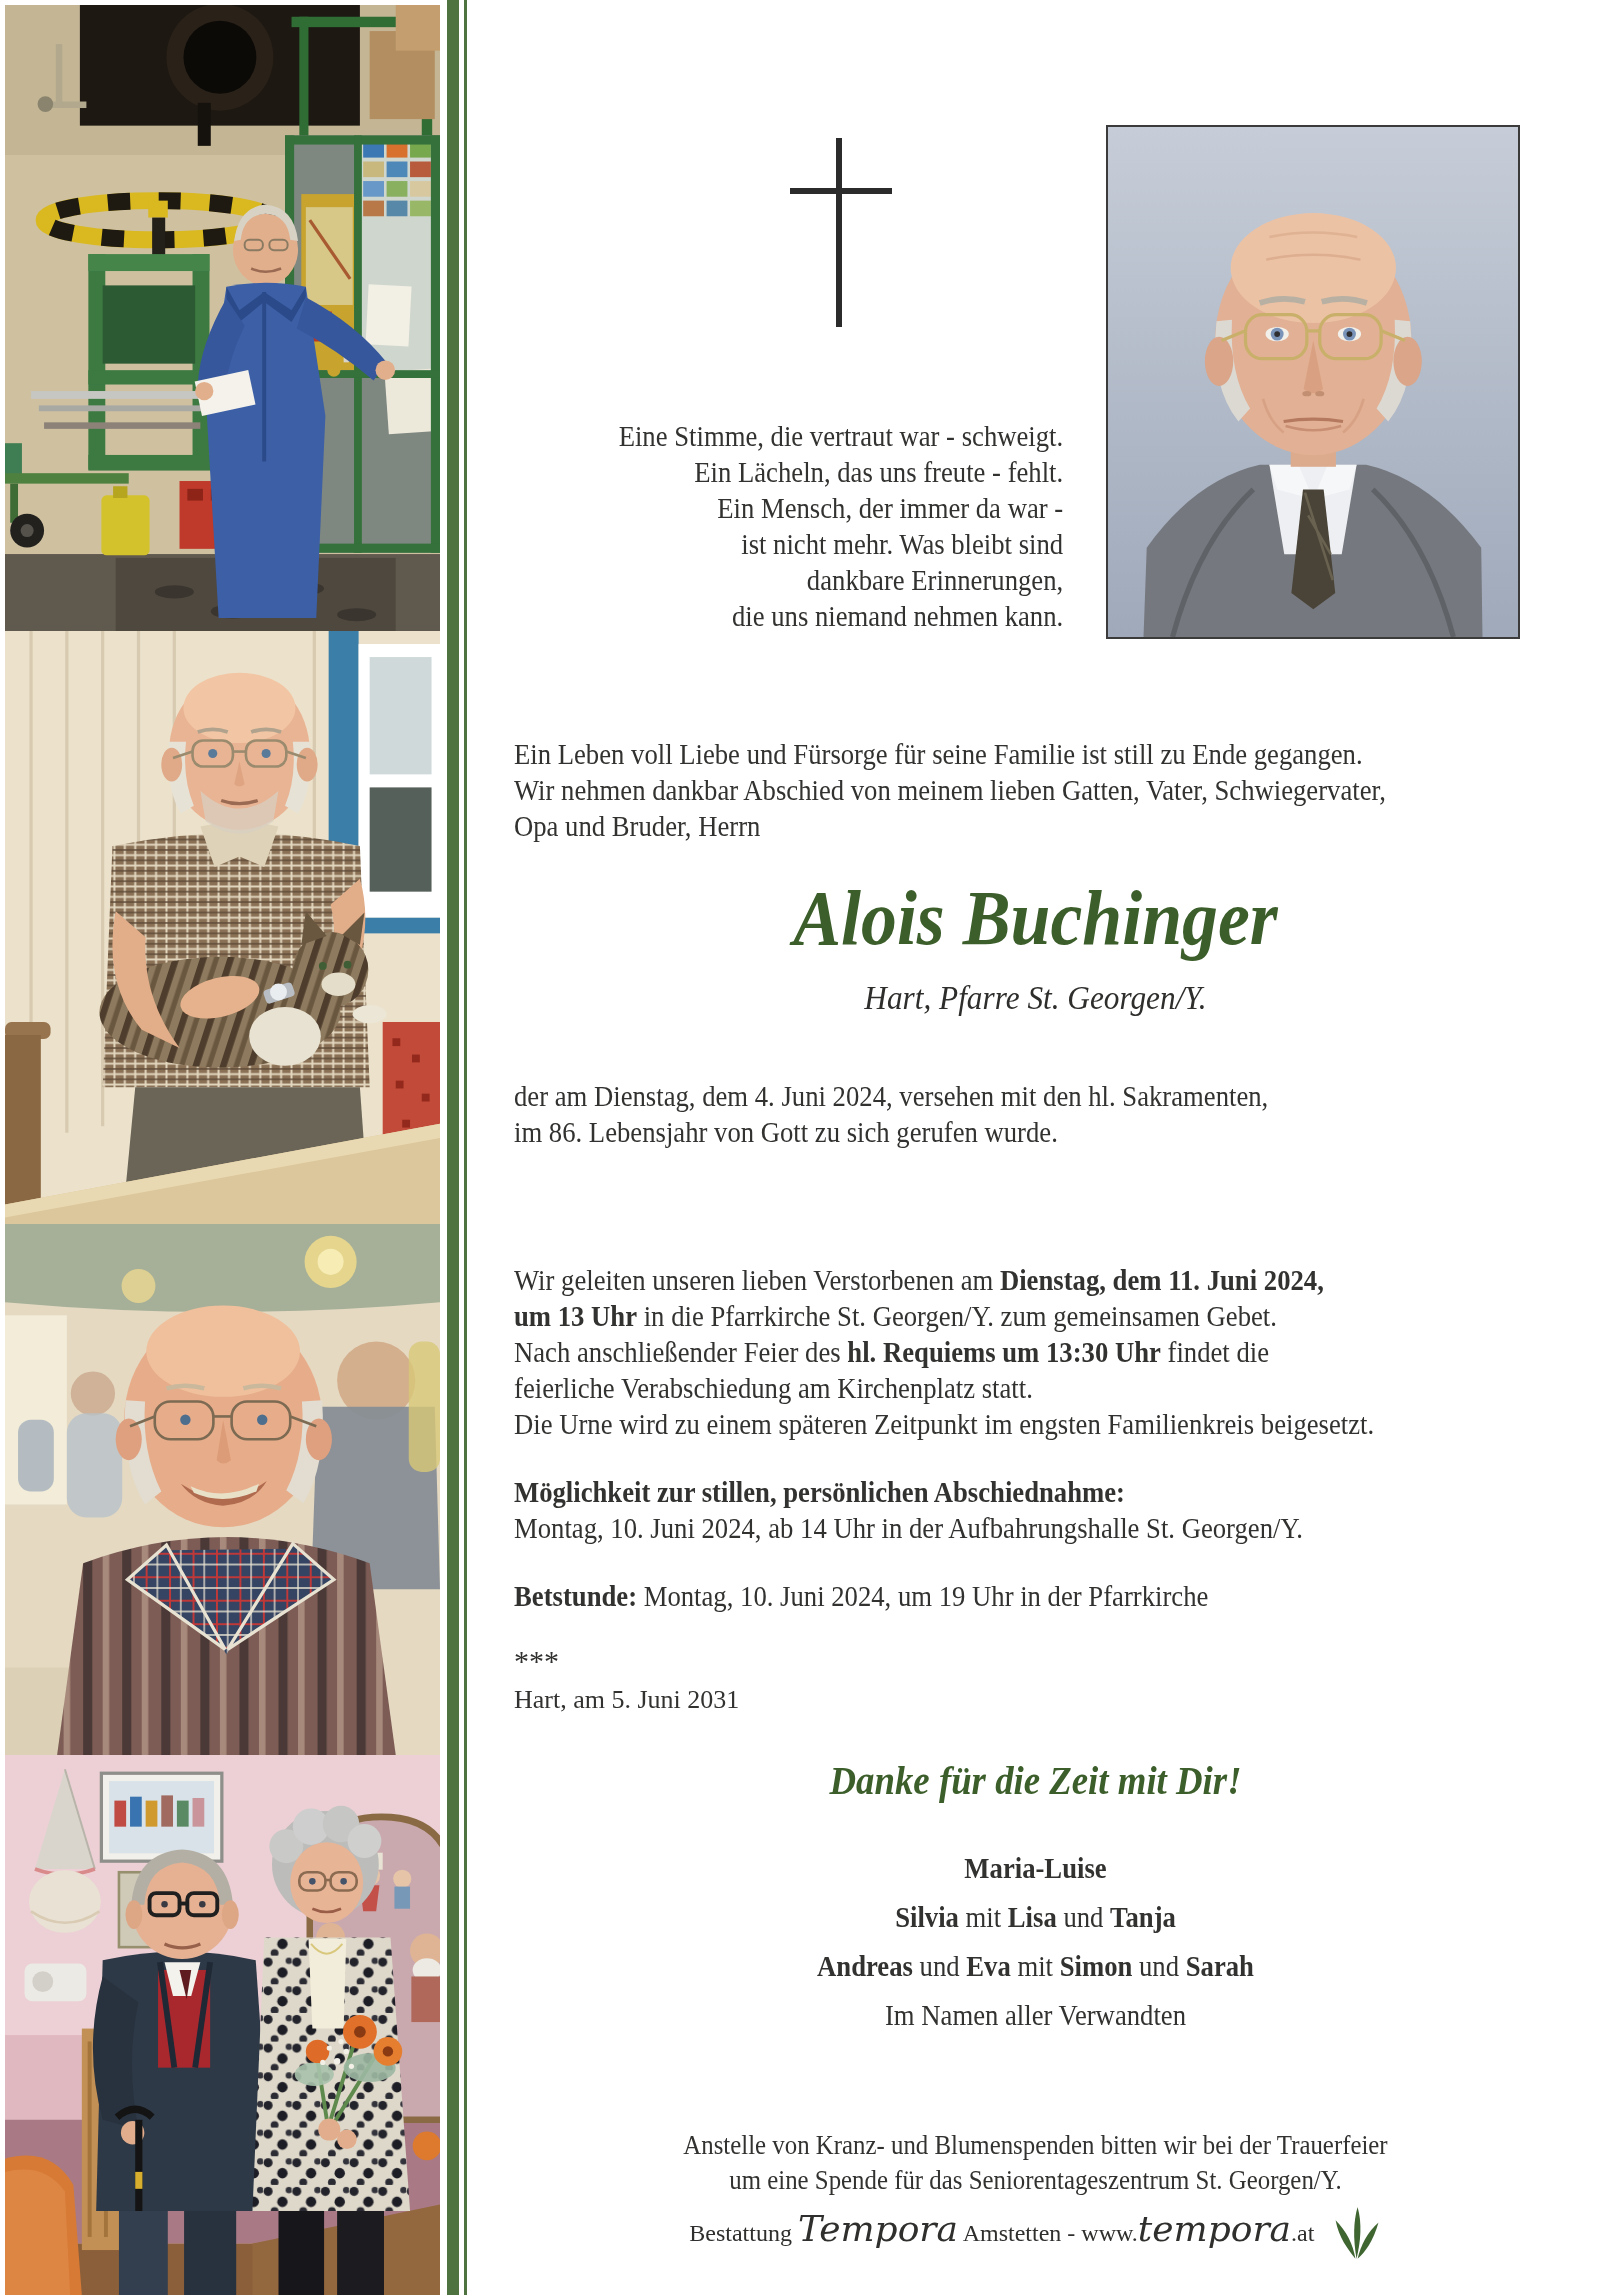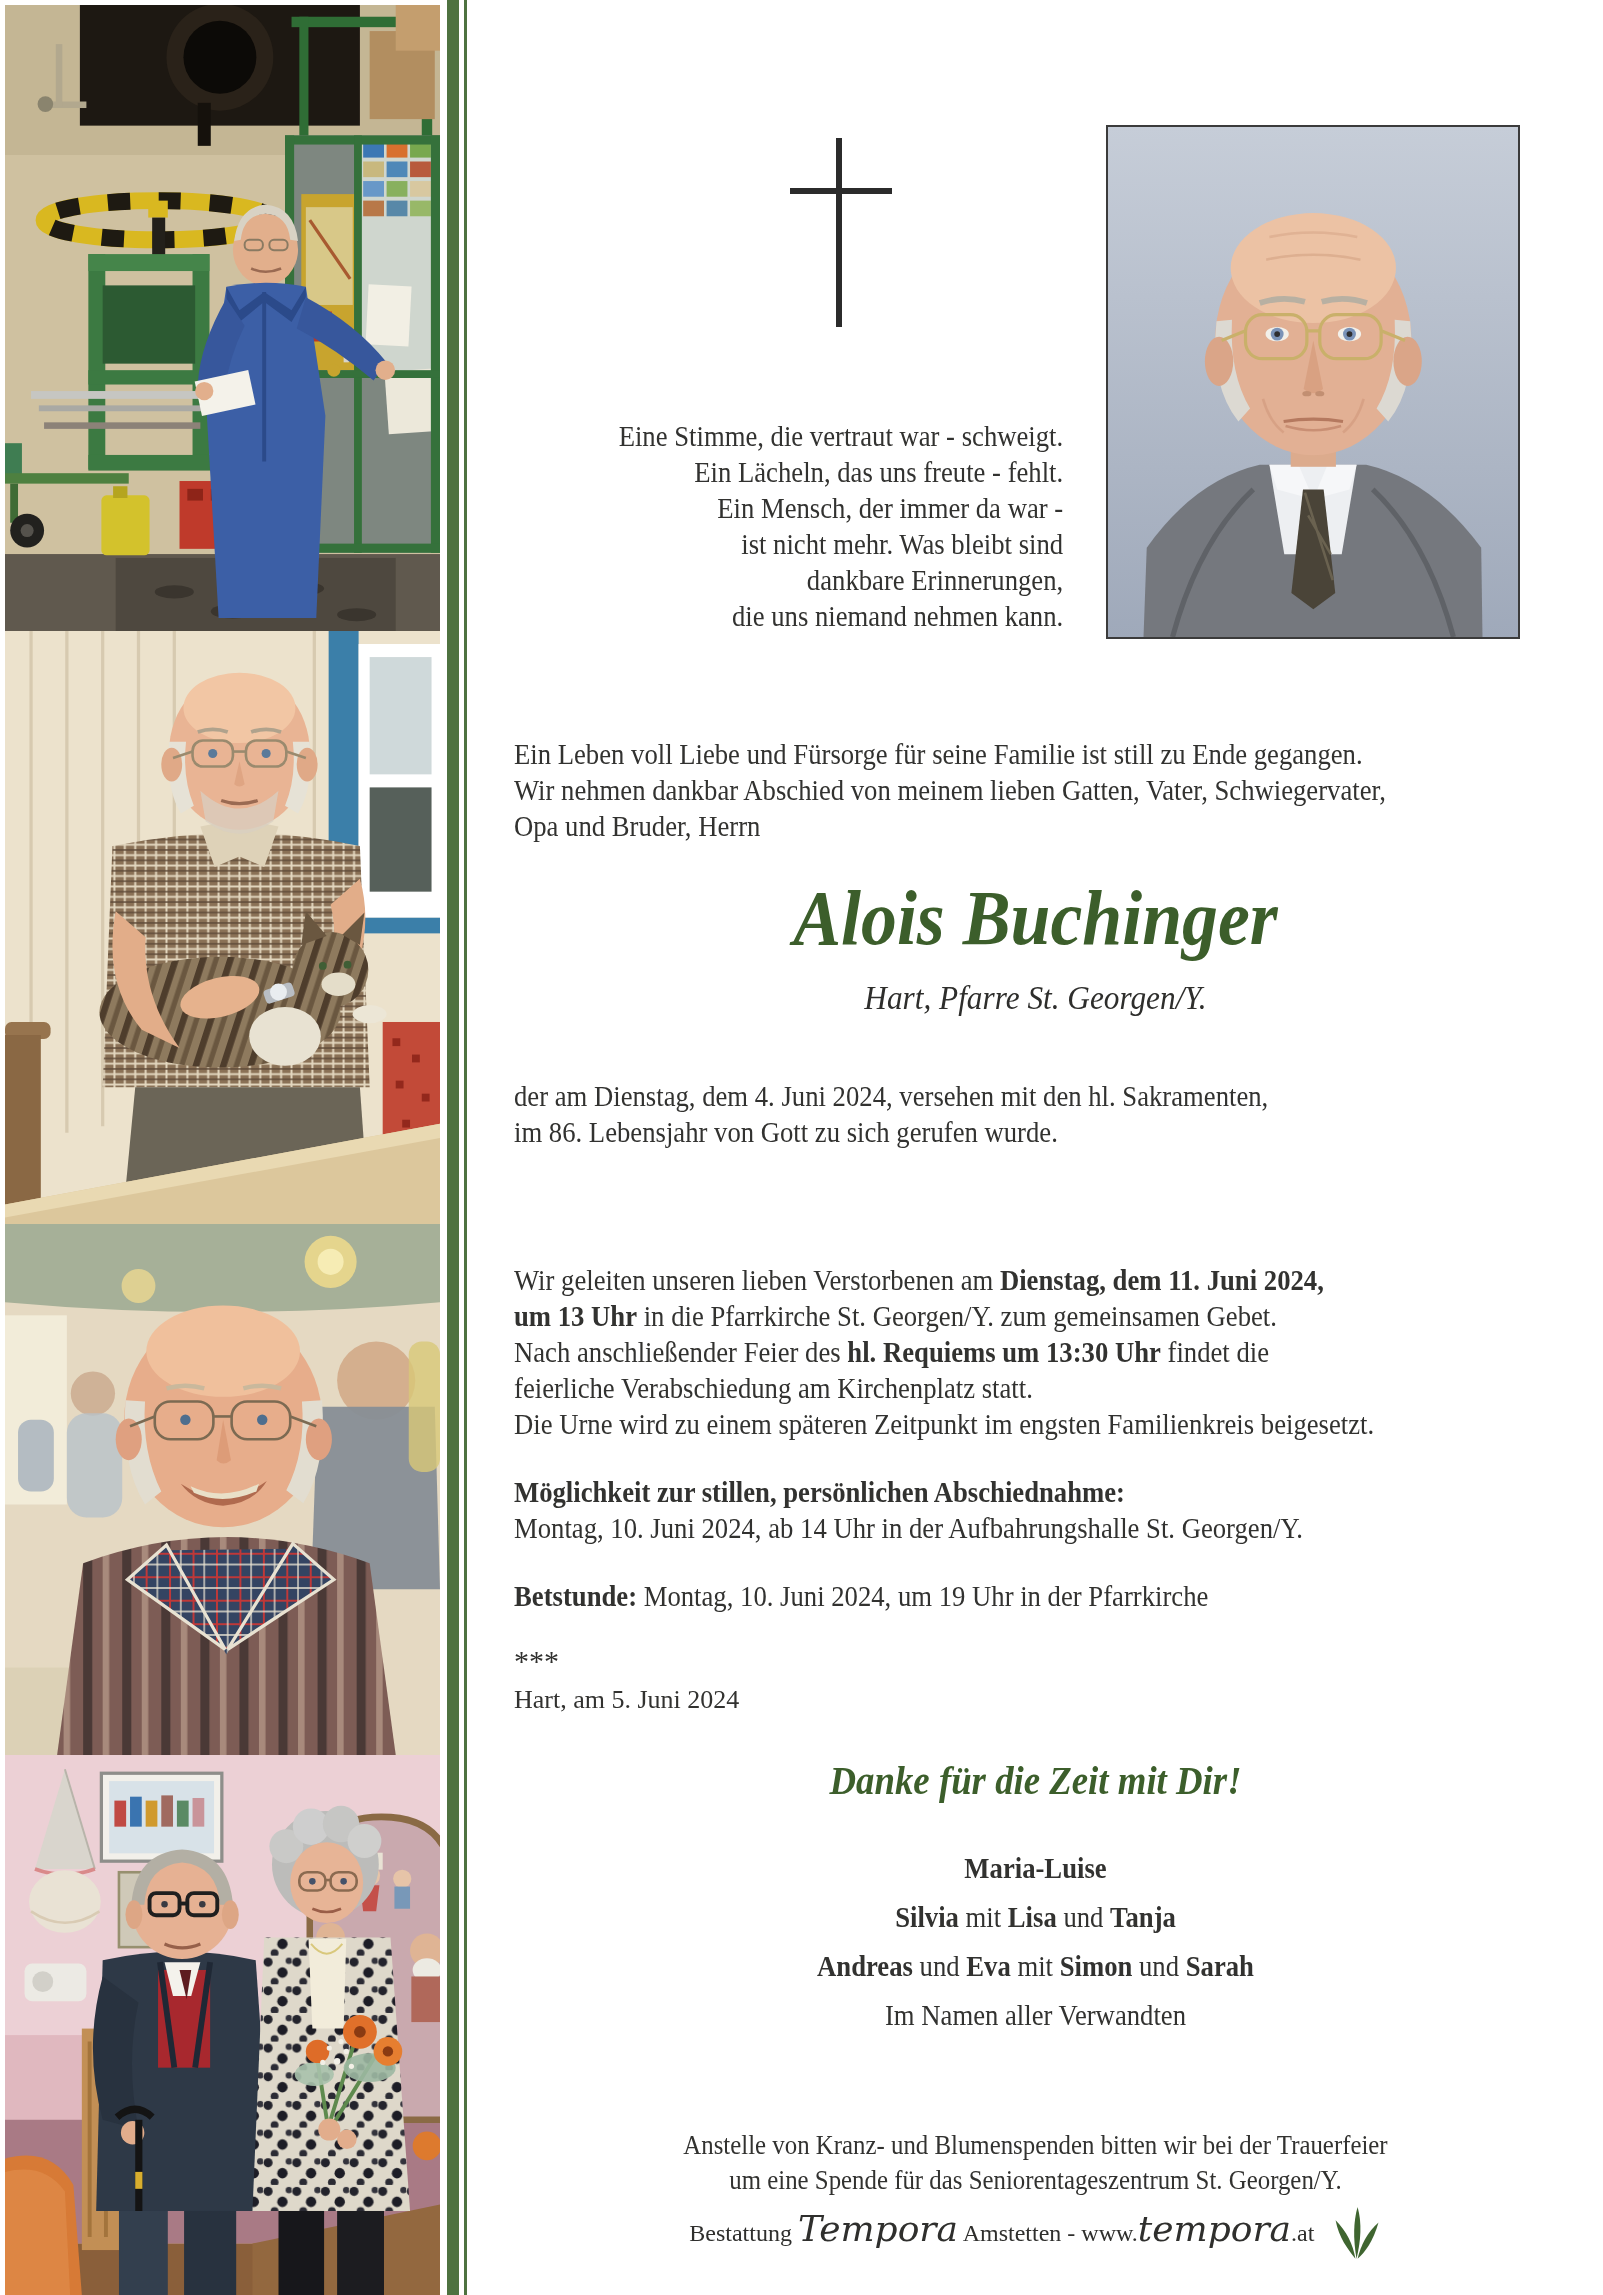--- a/index.html
+++ b/index.html
@@ -492,21 +492,21 @@
 
 <div class="txt farewell cond o-left">
     <div class="ln"><span class="b">Möglichkeit zur stillen, persönlichen Abschiednahme:</span></div>
     <div class="ln"><span>Montag, 10. Juni 2024, ab 14 Uhr in der Aufbahrungshalle St. Georgen/Y.</span></div>
   </div>
 
 <div class="txt prayer cond o-left"><span class="b">Betstunde:</span><span> Montag, 10. Juni 2024, um 19 Uhr in der Pfarrkirche</span></div>
 
 <div class="txt stars">***</div>
 
-<div class="txt dateline">Hart, am 5. Juni 2024</div>
+<div class="txt dateline">Hart, am 5. Juni 2031</div>
 
 <div class="txt thanks center cond o-center">Danke für die Zeit mit Dir!</div>
 
 <div class="txt family center cond o-center">
     <div class="ln"><span class="b">Maria-Luise</span></div>
     <div class="ln"><span class="b">Silvia</span><span> mit </span><span class="b">Lisa</span><span> und </span><span class="b">Tanja</span></div>
     <div class="ln"><span class="b">Andreas</span><span> und </span><span class="b">Eva</span><span> mit </span><span class="b">Simon</span><span> und </span><span class="b">Sarah</span></div>
     <div class="ln"><span>Im Namen aller Verwandten</span></div>
   </div>
 

